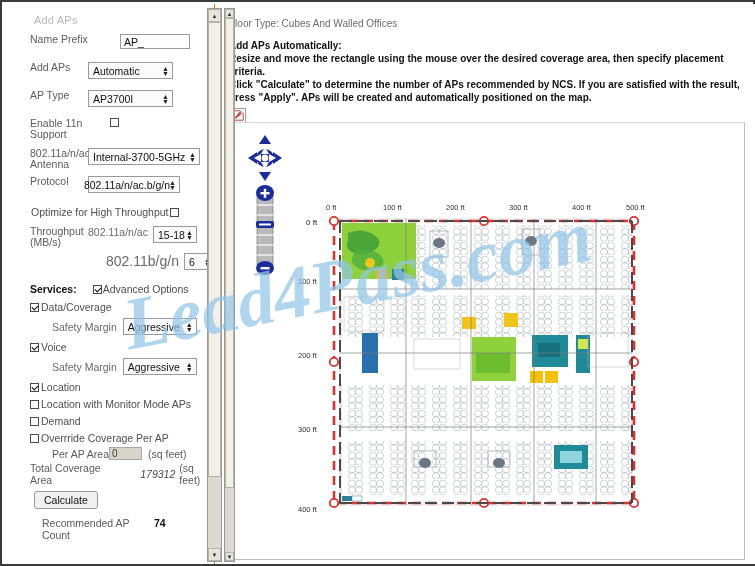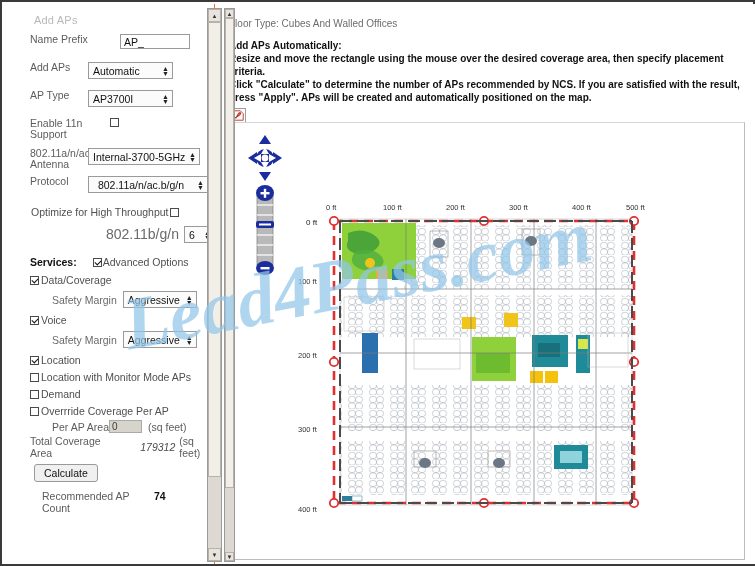--- a/index.html
+++ b/index.html
@@ -150,36 +150,47 @@
               <i>▼</i>
             </span>
         </div>
       </div>
 
       
 
       
       <div class="frow" style="margin-bottom:8px;">
         <div class="flabel">Protocol</div>
-        <div class="sel" style="width:120px;justify-content:center;padding-left:2px;">
+        <div class="sel" style="width:92px;justify-content:center;padding-left:2px;">
           <span>802.11a/n/ac.b/g/n</span>
           <span class="arr">
               <i>▲</i>
               <i>▼</i>
             </span>
         </div>
       </div>
 
       
       <div class="crow" style="margin-bottom:8px;">
         <span class="ctext">Optimize for High Throughput</span>
         <span class="cbx"></span>
       </div>
 
       
+      <div class="frow" style="margin-bottom:5px;">
+        <div class="flabel">Throughput (MB/s)</div>
+        <span style="font-size:10.5px;color:#6a6a6a;margin-right:5px;">802.11a/n/ac</span>
+        <div class="sel" style="width:44px;">
+          <span>15-18</span>
+          <span class="arr">
+              <i>▲</i>
+              <i>▼</i>
+            </span>
+        </div>
+      </div>
       <div class="frow" style="margin-bottom:8px;padding-left:94px;">
         <span style="font-size:14px;color:#6a6a6a;margin-right:5px;">802.11b/g/n</span>
         <div class="sel" style="width:44px;">
           <span>6</span>
           <span class="arr">
               <i>▲</i>
               <i>▼</i>
             </span>
         </div>
       </div>

